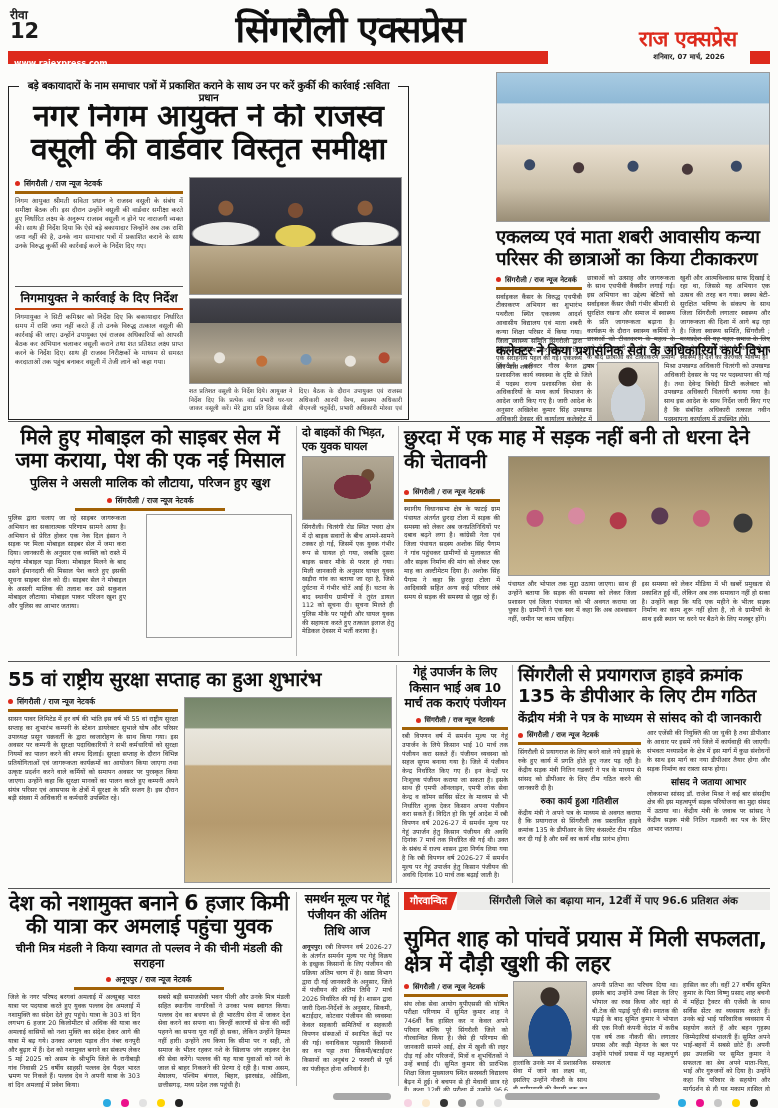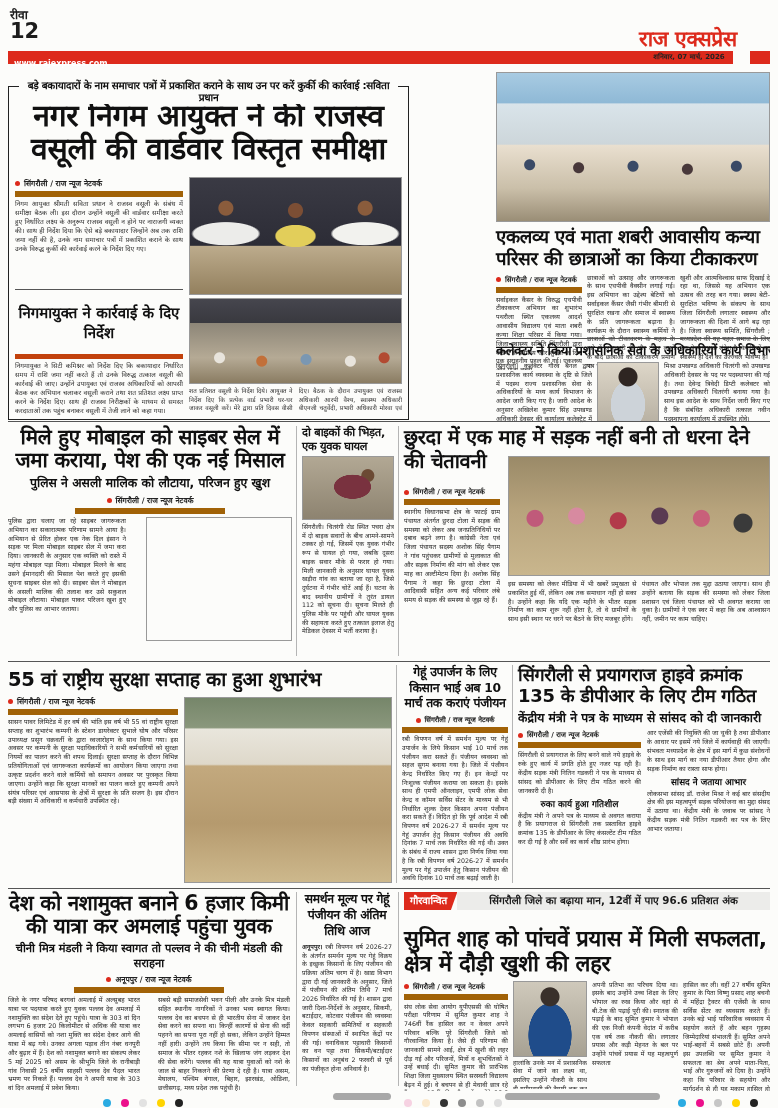--- a/index.html
+++ b/index.html
@@ -2,21 +2,21 @@
 <html><head>
 <meta charset="utf-8">
 <style>
   html,body{margin:0;padding:0;background:#777;}
   .page{position:relative;width:778px;height:1108px;background:#fcfcfa;
     font-family:"DejaVu Sans",sans-serif;color:#1c1c1c;overflow:hidden;margin:0 auto;}
   .abs{position:absolute;}
   .hl{font-weight:bold;color:#101010;letter-spacing:-.3px;}
   .center{text-align:center;}
   .bodytxt{font-size:6.6px;line-height:1.38;text-align:justify;color:#2a2a2a;overflow:hidden;}
-  .byline{font-size:7.6px;font-weight:bold;color:#222;border-bottom:6px solid #a16207;
+  .byline{font-size:7.6px;font-weight:bold;color:#222;border-bottom:3px solid #a16207;
     padding:1px 0 3px;margin-bottom:3px;white-space:nowrap;overflow:hidden;}
   .byline .dot{display:inline-block;width:5px;height:5px;border-radius:50%;background:#dd2a1c;
     margin-right:4px;vertical-align:middle;}
   .subh{font-weight:bold;color:#101010;}
   .photo{overflow:hidden;border:1px solid #999;box-sizing:border-box;}
   .vrule{width:1px;background:#b5b5b5;}
   .hrule{height:1px;background:#555;}
   .redbar{background:#dd2a1c;}
   
   .ph-students{background:
@@ -72,35 +72,36 @@
   .mark-dot{display:inline-block;width:8px;height:8px;border-radius:50%;margin-right:5px;vertical-align:middle;}
   .mark-bar{display:inline-block;height:7px;border-radius:4px;background:#a8a8a8;vertical-align:middle;}
 </style>
 </head>
 <body>
 
 <div class="page">
 
   <div class="abs" style="left:10px;top:6px;font-size:12px;font-weight:bold;">रीवा</div>
   <div class="abs" style="left:10px;top:19px;font-size:21px;font-weight:bold;">12</div>
+  <div class="abs hl center" style="left:130px;top:2px;width:440px;font-size:37px;letter-spacing:-1px;">सिंगरौली एक्सप्रेस</div>
   <div class="abs hl center" style="left:604px;top:24px;width:168px;font-size:21px;color:#dd2a1c;">राज एक्सप्रेस</div>
-  <div class="abs redbar" style="left:8px;top:51px;width:725px;height:13px;">
+  <div class="abs redbar" style="left:8px;top:51px;width:540px;height:13px;">
     <span style="display:inline-block;padding-left:6px;font-size:8px;font-weight:bold;color:#fff;line-height:13px;">www.rajexpress.com</span>
   </div>
   <div class="abs center" style="left:630px;top:51px;width:118px;height:13px;font-size:7px;font-weight:bold;line-height:13px;color:#222;">शनिवार, 07 मार्च, 2026</div>
   <div class="abs redbar" style="left:750px;top:51px;width:20px;height:13px;"></div>
 
   <div class="abs" style="left:8px;top:86px;width:401px;height:334px;border:1.5px solid #222;box-sizing:border-box;">
     <div class="abs hl center" style="top:-8px;left:10px;right:10px;background:#fcfcfa;font-size:10.3px;line-height:1.2;">बड़े बकायादारों के नाम समाचार पत्रों में प्रकाशित कराने के साथ उन पर करें कुर्की की कार्रवाई :सविता प्रधान</div>
     <div class="hl center" style="margin:12px 6px 0;font-size:30px;line-height:1.1;">नगर निगम आयुक्त ने की राजस्व वसूली की वार्डवार विस्तृत समीक्षा</div>
     <div class="abs" style="left:6px;top:90px;right:6px;bottom:4px;display:flex;gap:6px;overflow:hidden;">
       <div style="width:168px;flex:none;overflow:hidden;">
         <div class="byline"><span class="dot"></span><span>सिंगरौली / राज न्यूज नेटवर्क</span></div>
         <div class="bodytxt" style="height:86px;">निगम आयुक्त श्रीमती सविता प्रधान ने राजस्व वसूली के संबंध में समीक्षा बैठक ली। इस दौरान उन्होंने वसूली की वार्डवार समीक्षा करते हुए निर्धारित लक्ष्य के अनुरूप राजस्व वसूली न होने पर नाराजगी व्यक्त की। साथ ही निर्देश दिया कि ऐसे बड़े बकायादार जिन्होंने अब तक राशि जमा नहीं की है, उनके नाम समाचार पत्रों में प्रकाशित कराने के साथ उनके विरुद्ध कुर्की की कार्रवाई करने के निर्देश दिए गए।</div>
-        <div class="subh center" style="font-size:15px;border-top:1px solid #555;border-bottom:5px solid #c2410c;padding:12px 0;margin:3px 0;">निगमायुक्त ने कार्रवाई के दिए निर्देश</div>
+        <div class="subh center" style="font-size:12px;border-top:1px solid #555;border-bottom:2px solid #c2410c;padding:2px 0;margin:3px 0;">निगमायुक्त ने कार्रवाई के दिए निर्देश</div>
         <div class="bodytxt" style="height:118px;">निगमायुक्त ने सिटी कमिश्नर को निर्देश दिए कि बकायादार निर्धारित समय में राशि जमा नहीं करते हैं तो उनके विरुद्ध तत्काल वसूली की कार्रवाई की जाए। उन्होंने उपायुक्त एवं राजस्व अधिकारियों को आपसी बैठक कर अभियान चलाकर वसूली कराने तथा शत प्रतिशत लक्ष्य प्राप्त करने के निर्देश दिए। साथ ही राजस्व निरीक्षकों के माध्यम से समस्त करदाताओं तक पहुंच बनाकर वसूली में तेजी लाने को कहा गया।</div>
       </div>
       <div style="flex:1;overflow:hidden;">
         <div class="photo ph-officials" style="width:100%;height:118px;"></div>
         <div class="photo ph-audience" style="width:100%;height:86px;margin-top:3px;"></div>
         <div style="display:flex;gap:6px;margin-top:3px;">
           <div class="bodytxt" style="flex:1;height:26px;font-size:6.2px;">शत प्रतिशत वसूली के निर्देश दिये। आयुक्त ने निर्देश दिए कि प्रत्येक वार्ड प्रभारी घर-घर जाकर वसूली करें। मेरे द्वारा प्रति दिवस वीसी के माध्यम से राजस्व वसूली की वार्डवार समीक्षा की जाएगी।</div>
           <div class="bodytxt" style="flex:1;height:26px;font-size:6.2px;">दिए। बैठक के दौरान उपायुक्त एवं राजस्व अधिकारी आरपी वैश्य, स्वास्थ्य अधिकारी बीएनजी चतुर्वेदी, प्रभारी अधिकारी मोरवा एवं नवजीवन विहार रणबहादुर मिश्रा, प्रभारी अधिकारी उपस्थित रहे।</div>
         </div>
       </div>
@@ -148,22 +149,22 @@
   </div>
   <div class="abs vrule" style="left:398px;top:426px;height:230px;"></div>
   <div class="abs" style="left:404px;top:426px;width:366px;height:232px;">
     <div class="hl" style="font-size:20px;line-height:1.18;width:100%;">छुरदा में एक माह में सड़क नहीं बनी तो धरना देने की चेतावनी</div>
     <div class="photo ph-women" style="position:absolute;right:0;top:30px;width:262px;height:120px;"></div>
     <div class="abs" style="left:0;top:60px;width:96px;">
       <div class="byline" style="font-size:7px;"><span class="dot"></span><span>सिंगरौली / राज न्यूज नेटवर्क</span></div>
       <div class="bodytxt" style="height:152px;font-size:6.4px;">स्थानीय विधानसभा क्षेत्र के फाटई ग्राम पंचायत अंतर्गत छुरदा टोला में सड़क की समस्या को लेकर अब जनप्रतिनिधियों पर दबाव बढ़ने लगा है। कांग्रेसी नेता एवं जिला पंचायत सदस्य अशोक सिंह पैगाम ने गांव पहुंचकर ग्रामीणों से मुलाकात की और सड़क निर्माण की मांग को लेकर एक माह का अल्टीमेटम दिया है। अशोक सिंह पैगाम ने कहा कि छुरदा टोला में आदिवासी सहित अन्य कई परिवार लंबे समय से सड़क की समस्या से जूझ रहे हैं।</div>
     </div>
     <div class="abs" style="left:104px;top:154px;right:0;height:76px;display:flex;gap:5px;overflow:hidden;">
+      <div class="bodytxt" style="flex:1;font-size:6.4px;">पंचायत और भोपाल तक मुद्दा उठाया जाएगा। साथ ही उन्होंने बताया कि सड़क की समस्या को लेकर जिला प्रशासन एवं जिला पंचायत को भी अवगत कराया जा चुका है। ग्रामीणों ने एक स्वर में कहा कि अब आश्वासन नहीं, जमीन पर काम चाहिए।</div>
       <div class="bodytxt" style="flex:1;font-size:6.4px;">इस समस्या को लेकर मीडिया में भी खबरें प्रमुखता से प्रकाशित हुई थीं, लेकिन अब तक समाधान नहीं हो सका है। उन्होंने कहा कि यदि एक महीने के भीतर सड़क निर्माण का काम शुरू नहीं होता है, तो वे ग्रामीणों के साथ इसी स्थान पर धरने पर बैठने के लिए मजबूर होंगे।</div>
-      <div class="bodytxt" style="flex:1;font-size:6.4px;">पंचायत और भोपाल तक मुद्दा उठाया जाएगा। साथ ही उन्होंने बताया कि सड़क की समस्या को लेकर जिला प्रशासन एवं जिला पंचायत को भी अवगत कराया जा चुका है। ग्रामीणों ने एक स्वर में कहा कि अब आश्वासन नहीं, जमीन पर काम चाहिए।</div>
     </div>
   </div>
 
   <div class="abs hrule" style="left:8px;top:661px;width:762px;"></div>
 
   <div class="abs" style="left:8px;top:665px;width:384px;height:220px;">
     <div class="hl" style="font-size:19.5px;white-space:nowrap;overflow:hidden;">55 वां राष्ट्रीय सुरक्षा सप्ताह का हुआ शुभारंभ</div>
     <div class="abs" style="left:0;top:30px;width:170px;">
       <div class="byline"><span class="dot"></span><span>सिंगरौली / राज न्यूज नेटवर्क</span></div>
       <div class="bodytxt" style="height:172px;font-size:6.4px;">सासन पावर लिमिटेड में हर वर्ष की भांति इस वर्ष भी 55 वां राष्ट्रीय सुरक्षा सप्ताह का शुभारंभ कम्पनी के स्टेशन डायरेक्टर सुभाले घोष और परिसर उपाध्यक्ष प्रसून चक्रवर्ती के द्वारा ध्वजारोहण के साथ किया गया। इस अवसर पर कम्पनी के सुरक्षा पदाधिकारियों ने सभी कर्मचारियों को सुरक्षा नियमों का पालन करने की शपथ दिलाई। सुरक्षा सप्ताह के दौरान विभिन्न प्रतियोगिताओं एवं जागरूकता कार्यक्रमों का आयोजन किया जाएगा तथा उत्कृष्ट प्रदर्शन करने वाले कर्मियों को समापन अवसर पर पुरस्कृत किया जाएगा। उन्होंने कहा कि सुरक्षा मानकों का पालन करते हुए कम्पनी अपने संयंत्र परिसर एवं आसपास के क्षेत्रों में सुरक्षा के प्रति सजग है। इस दौरान बड़ी संख्या में अधिकारी व कर्मचारी उपस्थित रहे।</div>

